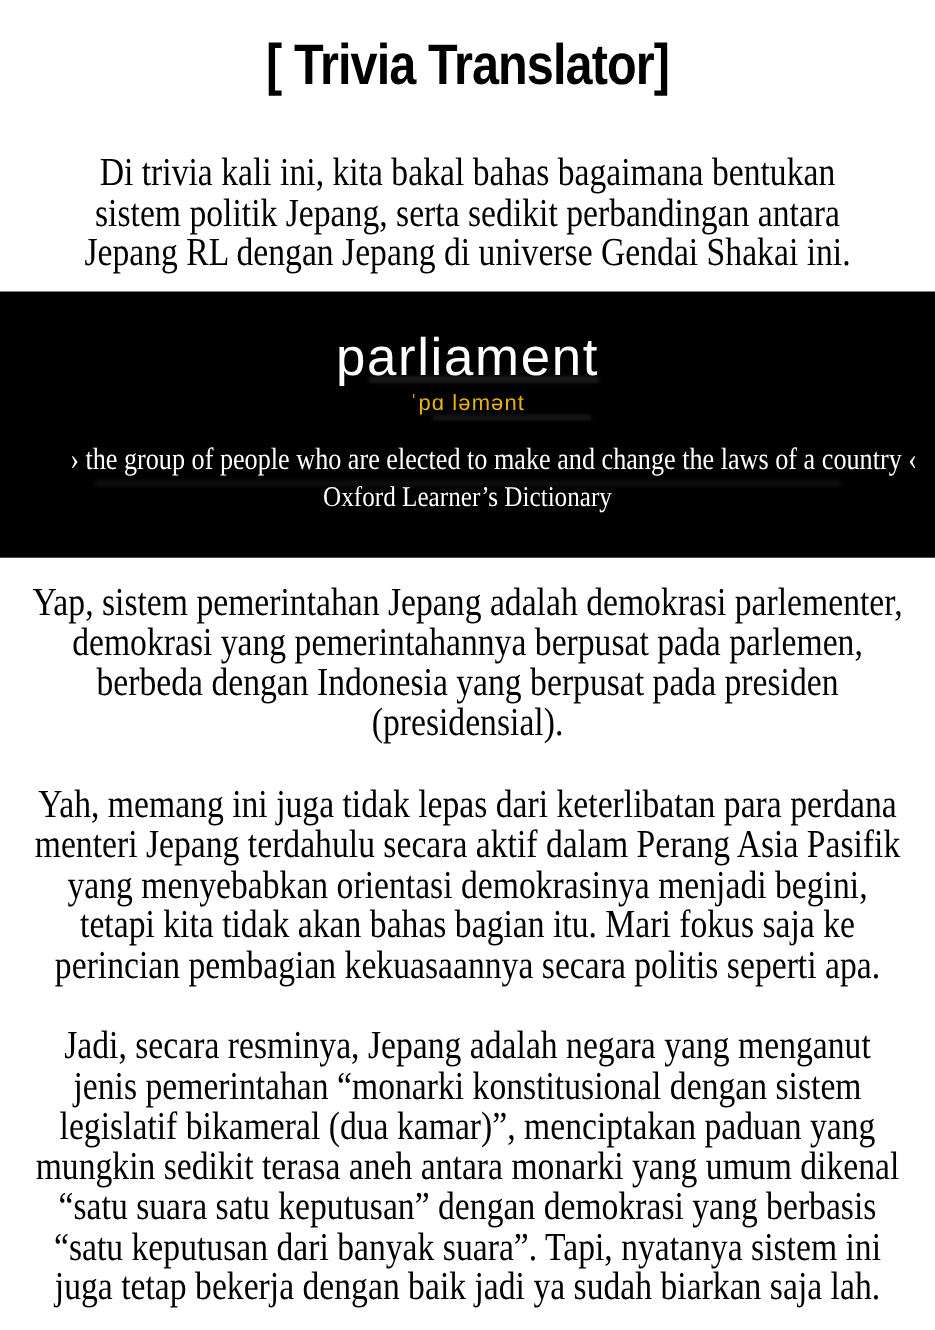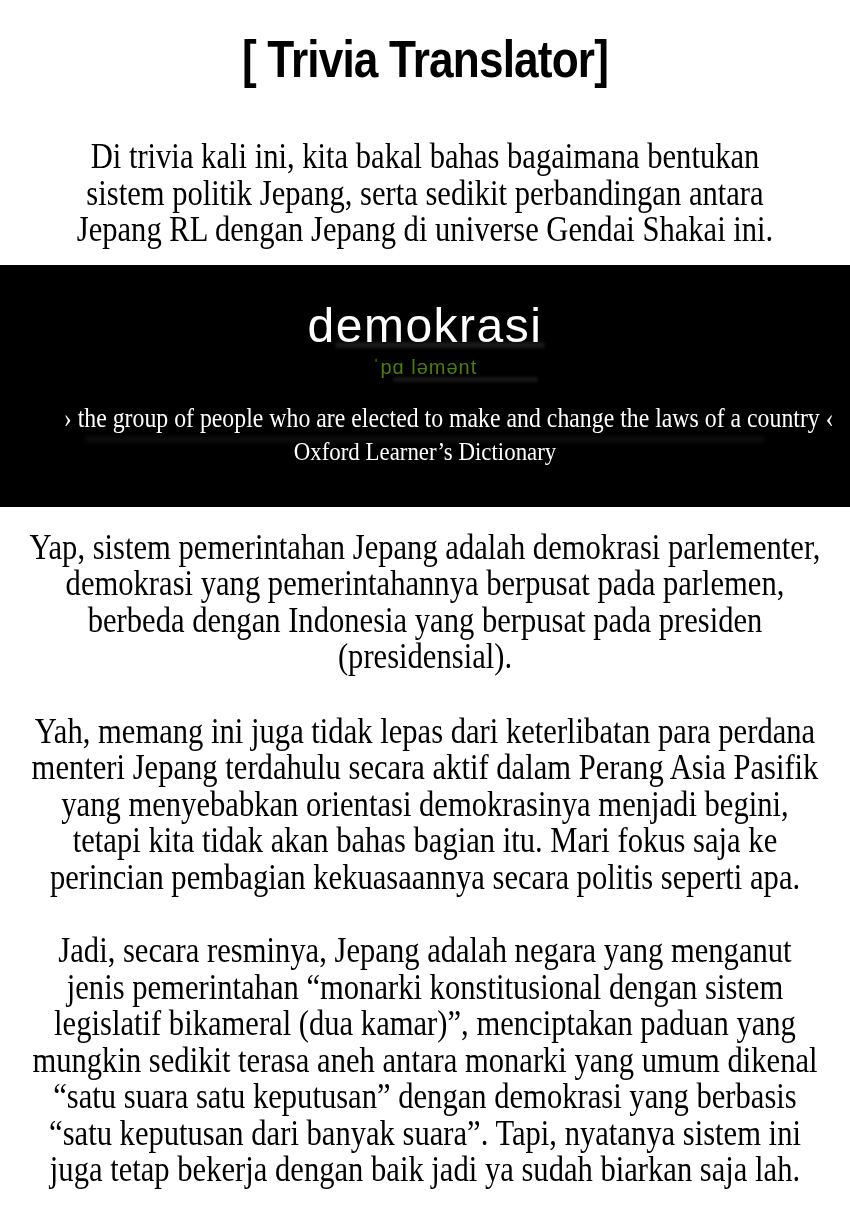--- a/index.html
+++ b/index.html
@@ -64,21 +64,21 @@
     letter-spacing: 1.5px;
     position: relative;
     z-index: 1;
   }
   .dict-pron {
     margin-top: 2px;
     font-family: "Liberation Sans", sans-serif;
     font-size: 20px;
     line-height: 24px;
     letter-spacing: 1px;
-    color: #4d7c0f;
+    color: #eab308;
     position: relative;
     z-index: 1;
   }
   .dict-def {
     margin-top: 24px;
     font-family: "Liberation Serif", serif;
     font-size: 28px;
     line-height: 30px;
     transform: scaleX(0.85);
     transform-origin: 50% 50%;
@@ -115,21 +115,21 @@
 
   <p class="par intro">Di trivia kali ini, kita bakal bahas bagaimana bentukan
 sistem politik Jepang, serta sedikit perbandingan antara
 Jepang RL dengan Jepang di universe Gendai Shakai ini.</p>
 
   <section class="dict-card">
     <div class="smudge s1"></div>
     <div class="smudge s2"></div>
     <div class="smudge s3"></div>
 
-    <div class="dict-word">demokrasi</div>
+    <div class="dict-word">parliament</div>
 
     <div class="dict-pron">ˈpɑ ləmənt</div>
 
     <div class="dict-def">› the group of people who are elected to make and change the laws of a country ‹</div>
 
     <div class="dict-src">Oxford Learner’s Dictionary</div>
   </section>
 
   <p class="par par-1">Yap, sistem pemerintahan Jepang adalah demokrasi parlementer,
 demokrasi yang pemerintahannya berpusat pada parlemen,

